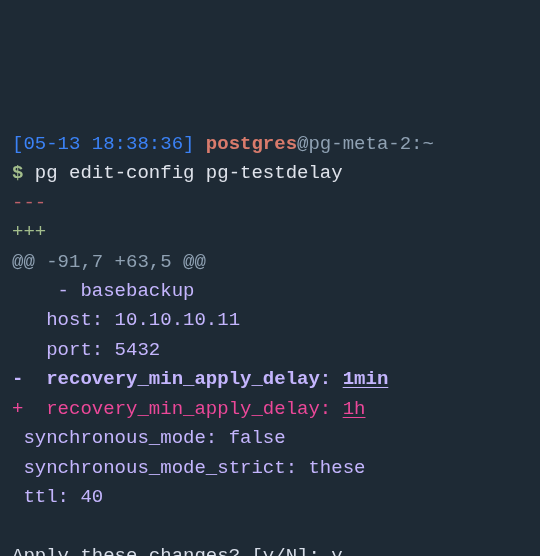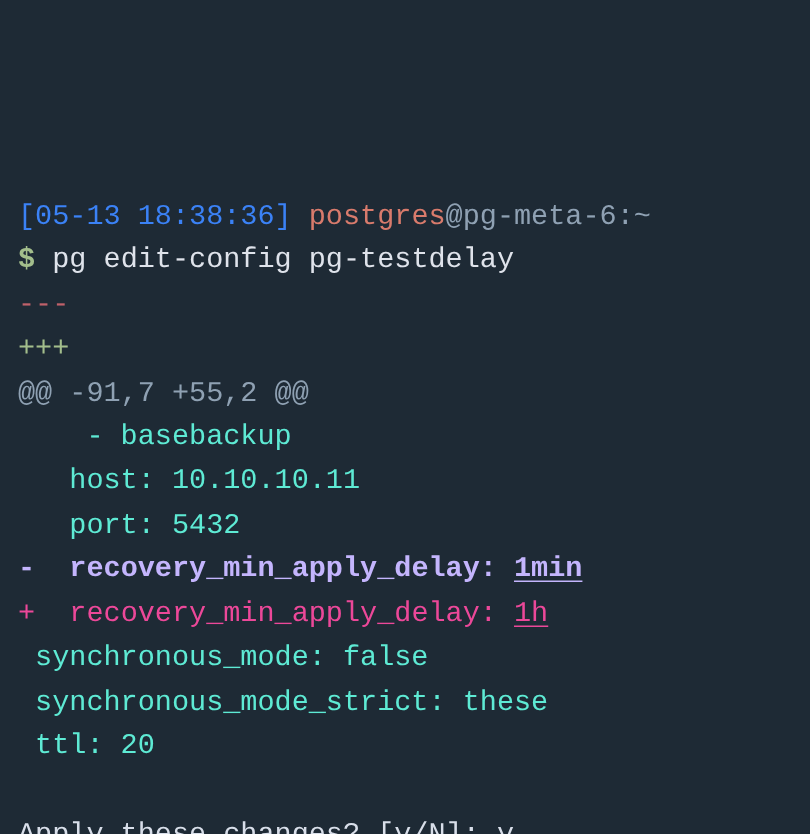--- a/index.html
+++ b/index.html
@@ -10,49 +10,49 @@
     font-size: 19px;
     line-height: 1.55;
     color: #d8dee9;
     width: 540px;
     height: 556px;
     box-sizing: border-box;
     white-space: pre;
     overflow: hidden;
   }
   .ts { color: #3b82f6; }
-  .user { color: #d97b6c; font-weight: 400; }
+  .user { color: #d97b6c; font-weight: 700; }
   .host { color: #8fa1b3; }
   .prompt-sym { color: #a3be8c; font-weight: 600; }
   .cmd { color: #dfe3eb; text-align: center; }
   .minus3 { color: #bf616a; }
   .plus3 { color: #a3be8c; }
   .hunk { color: #8fa1b3; }
-  .ctx { color: #5eead4; }
+  .ctx { color: #c4b5fd; }
   .diff-red { color: #c4b5fd; font-weight: bold; }
   .diff-green { color: #ec4899; }
   .ul { text-decoration: underline; text-underline-offset: 3px; }
   .msg { color: #d8dee9; }
 </style>
 </head>
 <body>
 
 
 
-<div><span class="ts">[05-13 18:38:36]</span> <span class="user">postgres</span><span class="host">@</span><span class="host">pg-meta-6</span><span class="host">:</span><span class="host">~</span>
+<div><span class="ts">[05-13 18:38:36]</span> <span class="user">postgres</span><span class="host">@</span><span class="host">pg-meta-2</span><span class="host">:</span><span class="host">~</span>
 <span class="prompt-sym">$</span> <span class="cmd">pg edit-config pg-testdelay</span>
 <span class="minus3">---</span>
 <span class="plus3">+++</span>
-<span class="hunk">@@ -91,7 +55,2 @@</span>
+<span class="hunk">@@ -91,7 +63,5 @@</span>
 <span class="ctx">    - basebackup</span>
 <span class="ctx">   host: 10.10.10.11</span>
 <span class="ctx">   port: 5432</span>
 <span class="diff-red"><span>-  </span><span>recovery_min_apply_delay: </span><span class="ul">1min</span></span>
 <span class="diff-green"><span>+  </span><span>recovery_min_apply_delay: </span><span class="ul">1h</span></span>
 <span class="ctx"> synchronous_mode: false</span>
 <span class="ctx"> synchronous_mode_strict: these</span>
-<span class="ctx"> ttl: 20</span>
+<span class="ctx"> ttl: 40</span>
 
 <span class="msg">Apply these changes? [y/N]: </span><span class="msg">y</span>
 </div>
 
 
 
 
 </body></html>

